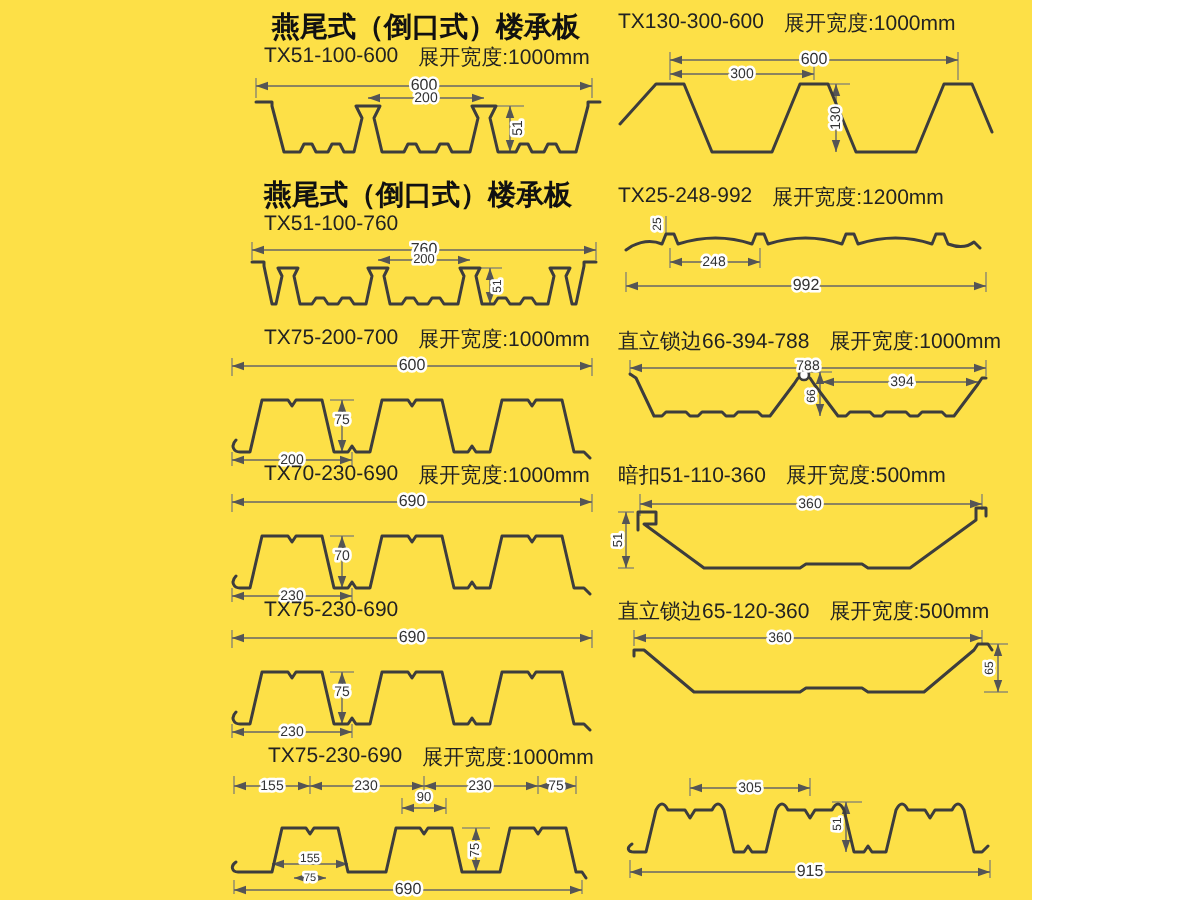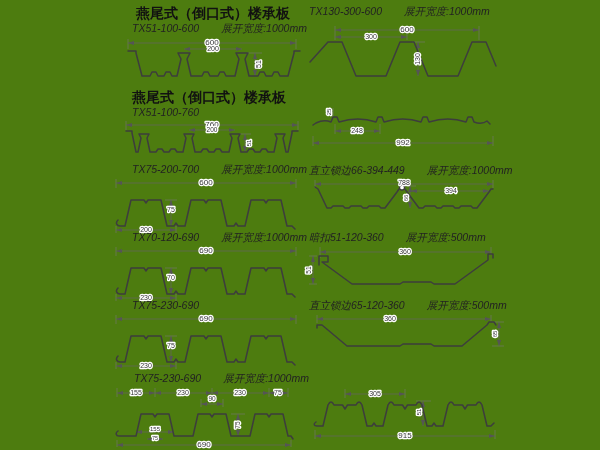--- a/index.html
+++ b/index.html
@@ -1,19 +1,19 @@
 <!DOCTYPE html>
 <html><head>
 <meta charset="utf-8">
 <style>
   html,body{margin:0;padding:0;background:#fff;}
-  .stage{position:relative;width:600px;height:450px;background:#4d7c0f;overflow:hidden;
+  .stage{position:relative;width:516px;height:450px;background:#fde047;overflow:hidden;
          font-family:"Liberation Sans","DejaVu Sans",sans-serif;}
   .sec-title{position:absolute;font-size:14px;font-weight:700;color:#111;white-space:nowrap;letter-spacing:0;}
-  .sub{position:absolute;font-size:10.5px;color:#222;white-space:nowrap;display:flex;gap:22px;font-style:italic;}
+  .sub{position:absolute;font-size:10.5px;color:#222;white-space:nowrap;display:flex;gap:10px;}
   svg.draw{position:absolute;overflow:visible;}
   svg.draw text{font-family:"Liberation Sans","DejaVu Sans",sans-serif;fill:#333;text-anchor:middle;
          dominant-baseline:middle;paint-order:stroke;stroke:#fff;stroke-width:2.6px;stroke-linejoin:round;}
   .prof{fill:none;stroke:#3d3d3d;stroke-width:1.5;stroke-linejoin:round;stroke-linecap:round;}
   .knob{fill:#fff;stroke:#3d3d3d;stroke-width:1.3;}
   .dim{stroke:#666;stroke-width:0.7;}
   .ext{stroke:#777;stroke-width:0.6;}
   .d8{font-size:8px}.d7{font-size:7px}.d65{font-size:6.5px}.d6{font-size:6px}.d55{font-size:5.5px}
 </style>
 </head>
@@ -90,21 +90,21 @@
         <line class="ext" x1="68" y1="50" x2="68" y2="57"></line>
       <line class="dim" x1="8" y1="54" x2="68" y2="54" marker-start="url(#ar2)" marker-end="url(#ar2)"></line>
     </g>
     <path class="prof" d="M10,44 c-3,3 -1,6 2,6 h5 l6,-26 h13 l2,3 l2,-3 h13 l6,26 h7 l2,-3 l2,3 h7 l6,-26 h13 l2,3 l2,-3 h13 l6,26 h7 l2,-3 l2,3 h7 l6,-26 h13 l2,3 l2,-3 h13 l6,26 h5 l3,3"></path>
     <text class="d8" x="98" y="7">600</text>
     <text class="d7" x="63" y="34">75</text>
     <text class="d7" x="38" y="54">200</text>
   </svg>
 
   <div class="sub" style="left:132px;top:231px">
-    <span>TX70-120-690</span>
+    <span>TX70-230-690</span>
     <span>展开宽度:1000mm</span>
   </div>
   <svg class="draw" style="left:108px;top:244px" width="195" height="56" viewBox="0 0 195 56">
       <defs>
         <marker id="ar3" markerWidth="8" markerHeight="8" refX="6" refY="3" orient="auto-start-reverse" markerUnits="userSpaceOnUse">
           <path d="M0,0.9 L6,3 L0,5.1 Z" fill="#555"></path>
         </marker>
       </defs>
     <g>
       <line class="ext" x1="8" y1="3" x2="8" y2="12"></line>
@@ -208,20 +208,24 @@
       <line class="dim" x1="30" y1="13" x2="102" y2="13" marker-start="url(#ar6)" marker-end="url(#ar6)"></line>
       <line class="ext" x1="107" y1="18" x2="120" y2="18"></line>
       <line class="dim" x1="113" y1="18" x2="113" y2="52" marker-start="url(#ar6)" marker-end="url(#ar6)"></line>
     </g>
     <path class="prof" d="M5,38 l18,-20 h14 l14,34 h30 l14,-34 h14 l14,34 h30 l14,-34 h14 l10,24"></path>
     <text class="d8" x="102" y="6">600</text>
     <text class="d7" x="66" y="13">300</text>
     <text class="d7" x="113" y="35" transform="rotate(-90 113 35)">130</text>
   </svg>
 
+  <div class="sub" style="left:309px;top:92px">
+    <span>TX25-248-992</span>
+    <span>展开宽度:1200mm</span>
+  </div>
   <svg class="draw" style="left:305px;top:104px" width="200" height="48" viewBox="0 0 200 48">
       <defs>
         <marker id="ar7" markerWidth="8" markerHeight="8" refX="6" refY="3" orient="auto-start-reverse" markerUnits="userSpaceOnUse">
           <path d="M0,0.9 L6,3 L0,5.1 Z" fill="#555"></path>
         </marker>
       </defs>
     <g>
       <line class="ext" x1="28" y1="4" x2="28" y2="13"></line>
       <line class="ext" x1="30" y1="20" x2="30" y2="30"></line>
         <line class="ext" x1="75" y1="20" x2="75" y2="30"></line>
@@ -230,21 +234,21 @@
         <line class="ext" x1="188" y1="32" x2="188" y2="42"></line>
       <line class="dim" x1="8" y1="39" x2="188" y2="39" marker-start="url(#ar7)" marker-end="url(#ar7)"></line>
     </g>
     <path class="prof" d="M8,21 l3,-2 q8,-4 15,-1 l2,-5 h4 l2,5 q19,-6 37,0 l2,-5 h4 l2,5 q19,-6 37,0 l2,-5 h4 l2,5 q19,-6 37,0 l2,-5 h4 l2,5 q8,3 13,-1 l3,3"></path>
     <text class="d6" x="24" y="8" transform="rotate(-90 24 8)">25</text>
     <text class="d7" x="52" y="27">248</text>
     <text class="d8" x="98" y="39">992</text>
   </svg>
 
   <div class="sub" style="left:309px;top:164px">
-    <span>直立锁边66-394-449</span>
+    <span>直立锁边66-394-788</span>
     <span>展开宽度:1000mm</span>
   </div>
   <svg class="draw" style="left:305px;top:178px" width="200" height="44" viewBox="0 0 200 44">
       <defs>
         <marker id="ar8" markerWidth="8" markerHeight="8" refX="6" refY="3" orient="auto-start-reverse" markerUnits="userSpaceOnUse">
           <path d="M0,0.9 L6,3 L0,5.1 Z" fill="#555"></path>
         </marker>
       </defs>
     <g>
       <line class="ext" x1="10" y1="2" x2="10" y2="10"></line>
@@ -256,21 +260,21 @@
     </g>
     <path class="prof" d="M10,9 l3,2 l9,19 h4 l2,-2 h10 l2,2 h4 l2,-2 h10 l2,2 h4 l2,-2 h10 l2,2 h4 l12,-16 l2,-3"></path>
     <circle class="knob" cx="97" cy="9.5" r="2.5"></circle>
     <path class="prof" d="M100,11 l2,3 l12,16 h4 l2,-2 h10 l2,2 h4 l2,-2 h10 l2,2 h4 l2,-2 h10 l2,2 h4 l12,-16 l2,-3 h2"></path>
     <text class="d7" x="99" y="5">788</text>
     <text class="d7" x="146" y="13">394</text>
     <text class="d6" x="101" y="20" transform="rotate(-90 101 20)">66</text>
   </svg>
 
   <div class="sub" style="left:309px;top:231px">
-    <span>暗扣51-120-360</span>
+    <span>暗扣51-110-360</span>
     <span>展开宽度:500mm</span>
   </div>
   <svg class="draw" style="left:305px;top:244px" width="200" height="52" viewBox="0 0 200 52">
       <defs>
         <marker id="ar9" markerWidth="8" markerHeight="8" refX="6" refY="3" orient="auto-start-reverse" markerUnits="userSpaceOnUse">
           <path d="M0,0.9 L6,3 L0,5.1 Z" fill="#555"></path>
         </marker>
       </defs>
     <g>
       <line class="ext" x1="15" y1="3" x2="15" y2="14"></line>

